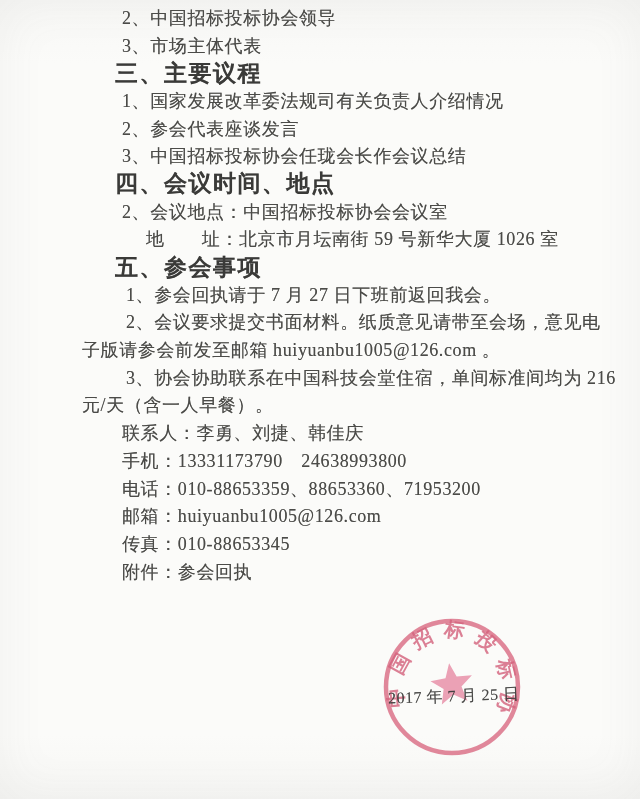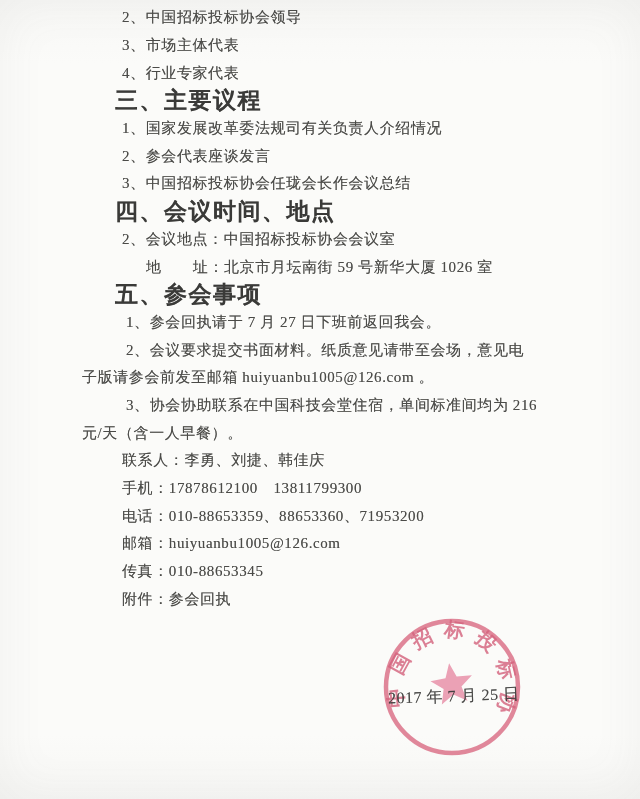--- a/index.html
+++ b/index.html
@@ -15,21 +15,21 @@
     background: linear-gradient(180deg, #f7f7f5 0%, #fbfbf9 8%, #fbfbf9 92%, #f6f6f4 100%);
     box-shadow: inset 0 0 50px rgba(120,120,115,0.07);
   }
   .doc-lines {
     position: absolute; left: 82px; top: 4px; right: 10px;
     color: #4b4b48;
   }
   .line {
     height: 27.7px;
     display: flex; align-items: center;
-    font-size: 15px;
+    font-size: 18px;
     letter-spacing: 0.6px;
     white-space: pre;
     text-shadow: 0 0 0.6px rgba(75,75,72,0.55);
   }
   .line.heading {
     font-family: "Liberation Sans", "DejaVu Sans", sans-serif;
     font-weight: 700;
     font-size: 23px;
     color: #3a3a38;
     padding-left: 33px;
@@ -70,36 +70,35 @@
   .watermark svg { display: block; }
 </style>
 </head>
 <body>
 
 <div class="page">
 
   <div class="doc-lines">
       <div class="line item">2、中国招标投标协会领导</div>
       <div class="line item">3、市场主体代表</div>
-      <div class="line item">4、行业专家代表</div>
       <div class="line heading">三、主要议程</div>
       <div class="line item">1、国家发展改革委法规司有关负责人介绍情况</div>
       <div class="line item">2、参会代表座谈发言</div>
       <div class="line item">3、中国招标投标协会任珑会长作会议总结</div>
       <div class="line heading">四、会议时间、地点</div>
       <div class="line item">2、会议地点：中国招标投标协会会议室</div>
       <div class="line address">地　　址：北京市月坛南街 59 号新华大厦 1026 室</div>
       <div class="line heading">五、参会事项</div>
       <div class="line indent">1、参会回执请于 7 月 27 日下班前返回我会。</div>
       <div class="line indent">2、会议要求提交书面材料。纸质意见请带至会场，意见电</div>
       <div class="line flush">子版请参会前发至邮箱 huiyuanbu1005@126.com 。</div>
       <div class="line indent">3、协会协助联系在中国科技会堂住宿，单间标准间均为 216</div>
       <div class="line flush">元/天（含一人早餐）。</div>
       <div class="line item">联系人：李勇、刘捷、韩佳庆</div>
-      <div class="line item">手机：17878612100　13811799300</div>
+      <div class="line item">手机：13331173790　24638993800</div>
       <div class="line item">电话：010-88653359、88653360、71953200</div>
       <div class="line item">邮箱：huiyuanbu1005@126.com</div>
       <div class="line item">传真：010-88653345</div>
       <div class="line item">附件：参会回执</div>
     </div>
 
   <div class="seal">
     <svg viewBox="0 0 150 150" xmlns="http://www.w3.org/2000/svg">
       <circle cx="75" cy="75" r="66" fill="none" stroke="#d9677f" stroke-width="4.5" opacity="0.78"></circle>
       <path id="sealArc" d="M 29.7 96.1 A 50 50 0 1 1 120.3 96.1" fill="none"></path>

